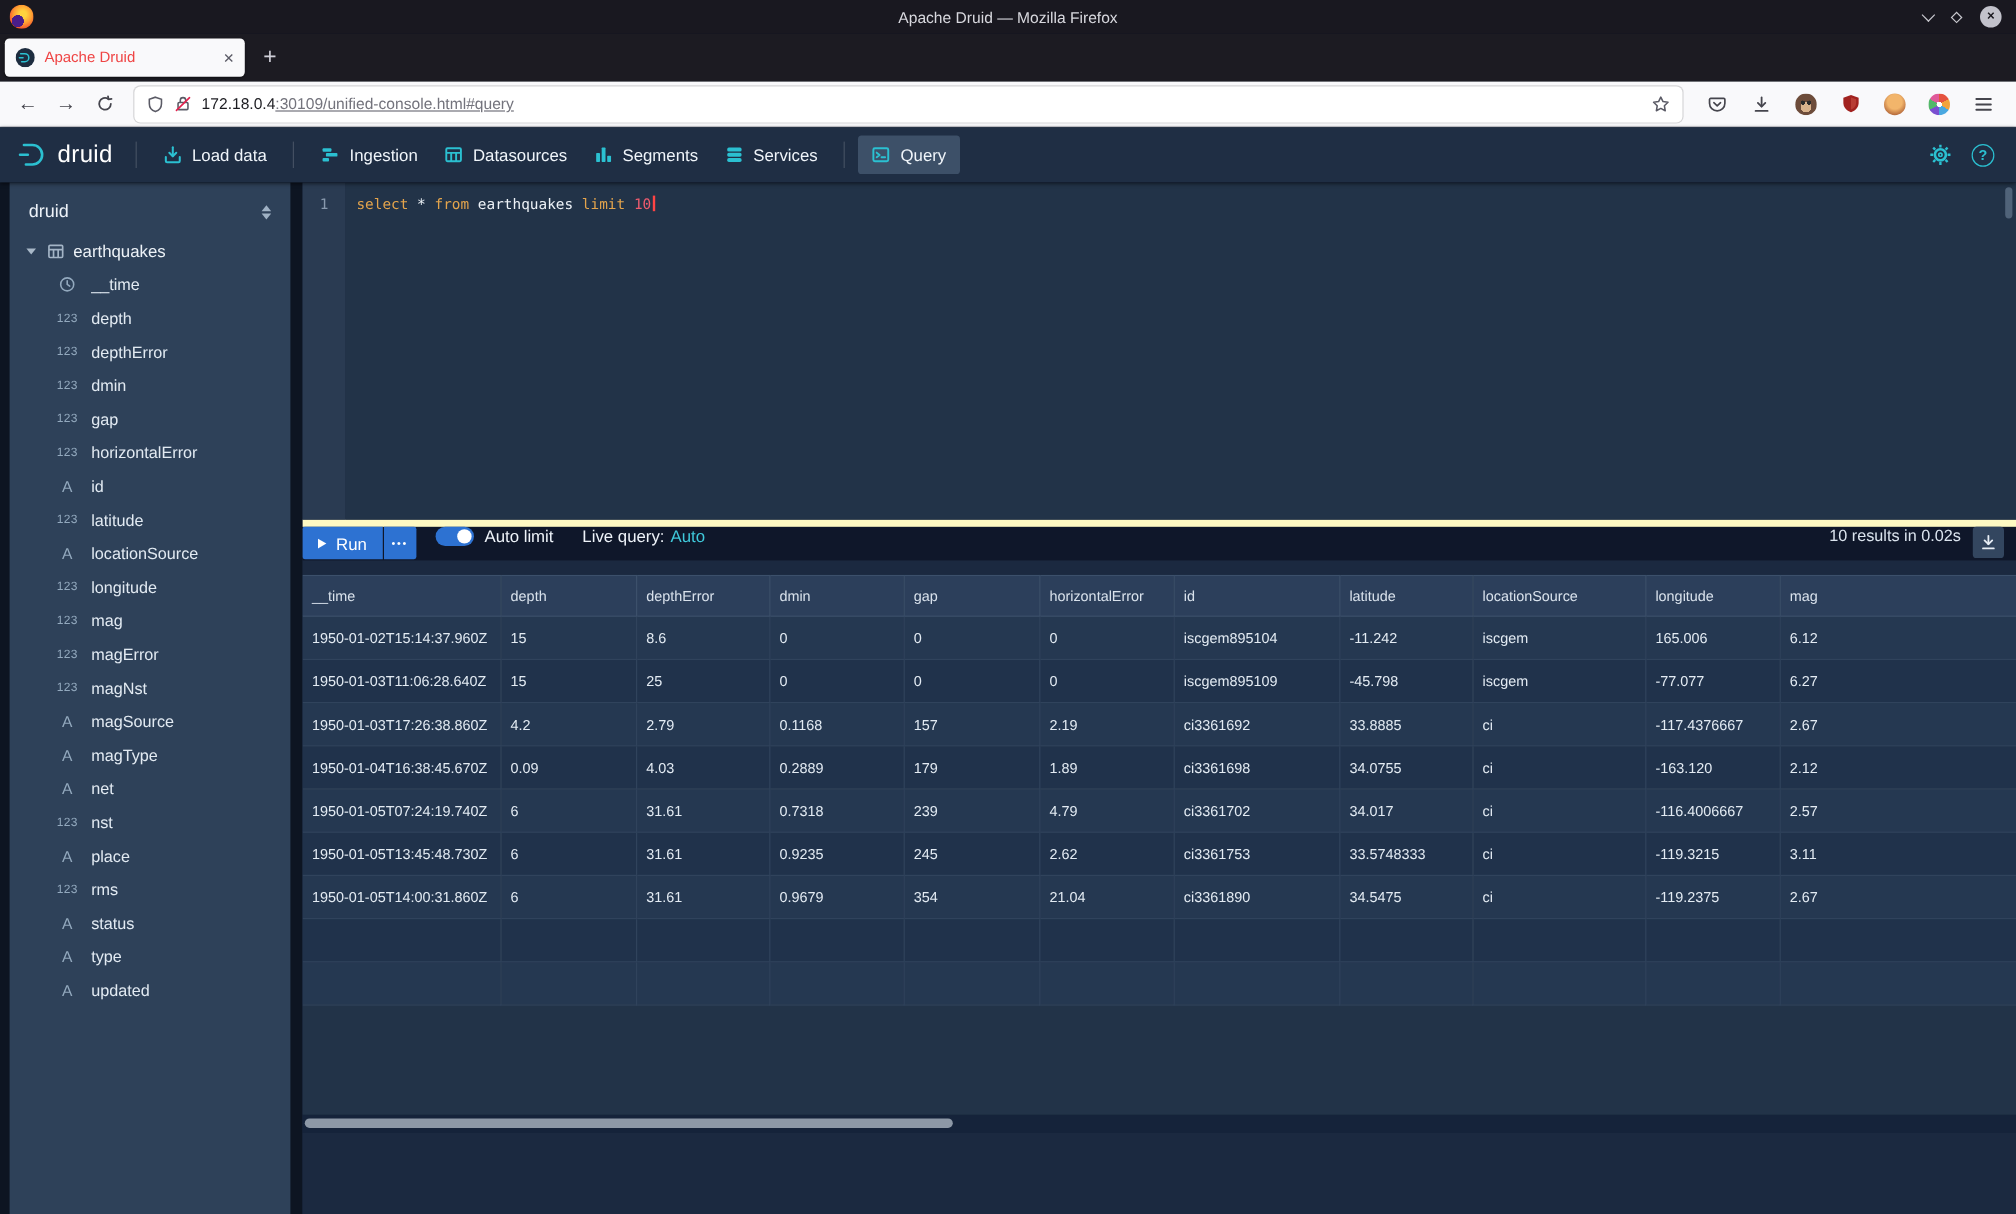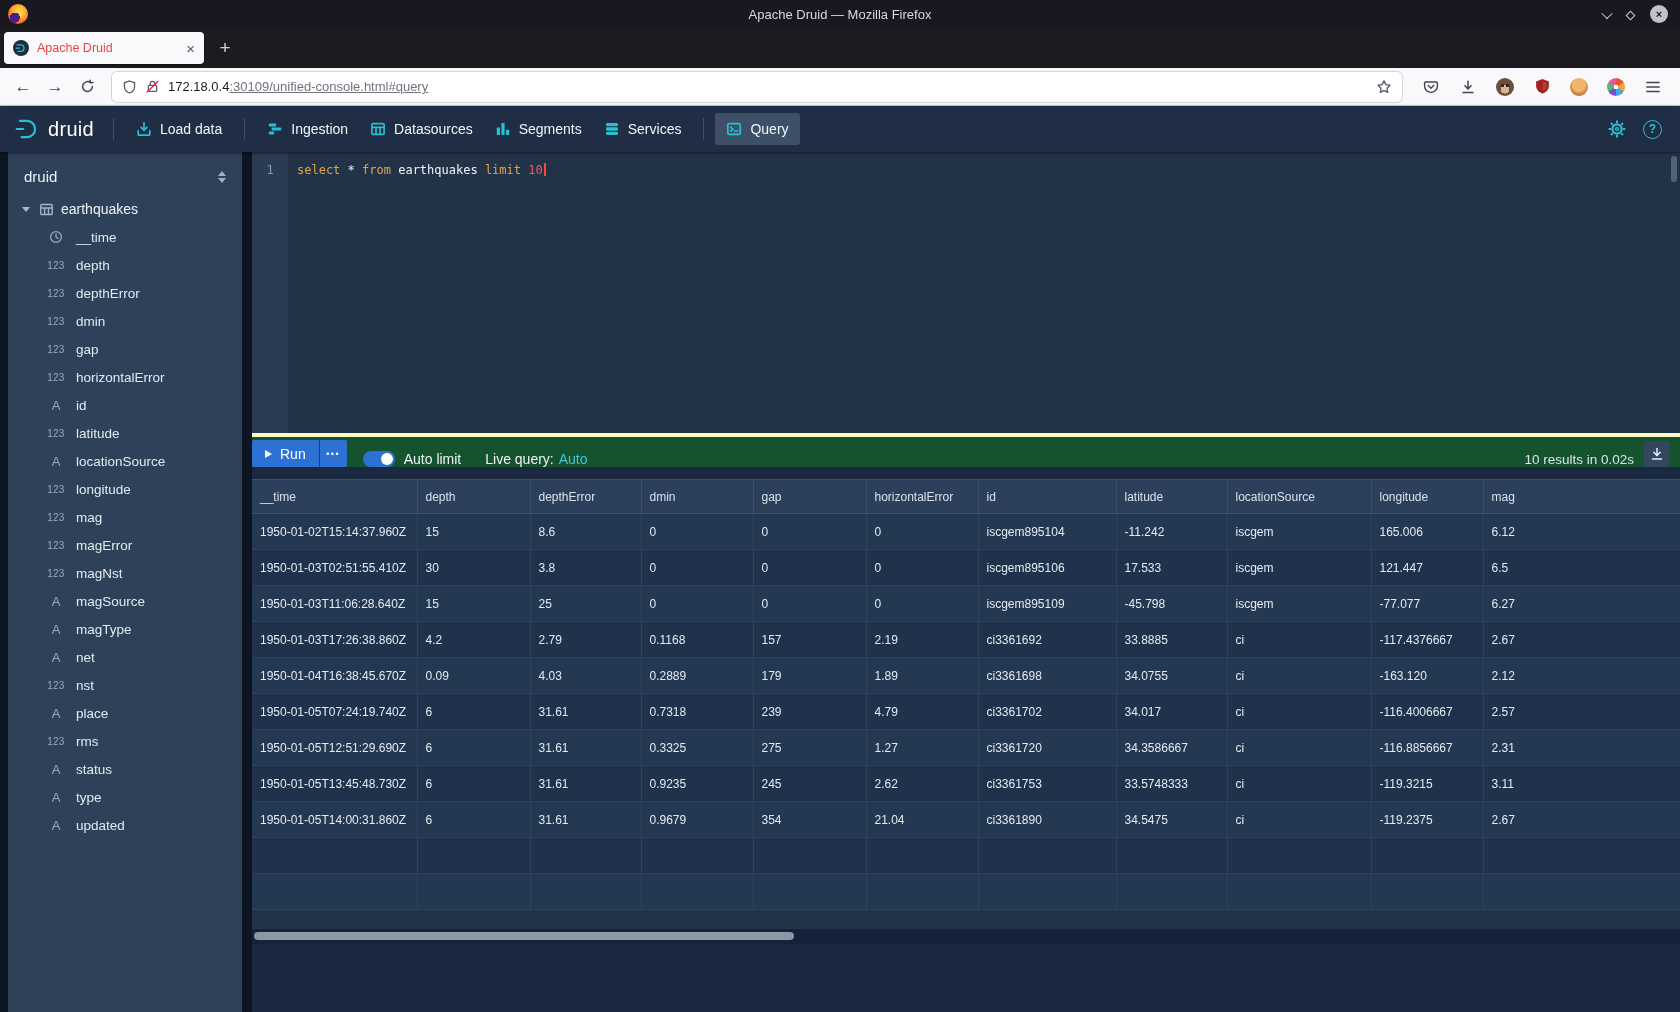--- a/index.html
+++ b/index.html
@@ -84,21 +84,21 @@
   .editor { height:281px; display:flex; position:relative; }
   .gutter { width:36px; background:#2a3b52; color:#8899ad; font:12px "DejaVu Sans Mono",monospace; text-align:center; padding-top:10px; line-height:17px; }
   .code-area { flex:1; background:#223348; padding:10px 0 0 9px; font:12px "DejaVu Sans Mono",monospace; line-height:17px; white-space:pre; color:#edf2f7; }
   .tok-keyword { color:#e3a44c; }
   .tok-number { color:#ee5b6e; }
   .tok-plain { color:#edf2f7; }
   .caret { display:inline-block; width:2px; height:13px; background:#ff4444; margin-left:1px; vertical-align:-2px; }
   .editor-scrollbar { position:absolute; right:3px; top:4px; width:6px; height:26px; background:#5c6f86; border-radius:3px; opacity:.8; }
 
   
-  .runbar { height:34px; background:#14532d; border-top:4px solid #fef9c3; display:flex; align-items:flex-end; padding-right:10px; }
+  .runbar { height:34px; background:#0f172a; border-top:6px solid #fef9c3; display:flex; align-items:flex-start; padding-right:10px; }
   .btn-run { height:27px; background:#2d72d2; color:#fff; display:flex; align-items:center; gap:8px; padding:0 13px; border-radius:2px 0 0 2px; font-size:14px; }
   .play-icon { width:0; height:0; border-top:4.5px solid transparent; border-bottom:4.5px solid transparent; border-left:7px solid #fff; }
   .btn-more { height:27px; width:27px; background:#2d72d2; color:#fff; border-radius:0 2px 2px 0; margin-left:1px; display:flex; align-items:center; justify-content:center; font-size:9px; letter-spacing:1.5px; }
   .switch { width:32px; height:16px; border-radius:8px; background:#2d72d2; position:relative; margin-left:16px; flex-shrink:0; }
   .switch-knob { position:absolute; right:2px; top:2px; width:12px; height:12px; border-radius:50%; background:#fff; }
   .switch-label { margin-left:9px; color:#eef3f9; font-size:14px; }
   .live-query { margin-left:24px; font-size:14px; color:#eef3f9; }
   .live-query-value { color:#3fc8da; margin-left:5px; }
   .run-spacer { flex:1; }
   .result-summary { color:#dbe4ee; font-size:13.5px; margin-right:10px;margin-left:28px; }
@@ -489,33 +489,20 @@
               <td data-interactable="true">0</td>
               <td data-interactable="true">0</td>
               <td data-interactable="true">0</td>
               <td data-interactable="true">iscgem895104</td>
               <td data-interactable="true">-11.242</td>
               <td data-interactable="true">iscgem</td>
               <td data-interactable="true">165.006</td>
               <td data-interactable="true">6.12</td>
             </tr>
             <tr data-interactable="false">
-              <td data-interactable="true">1950-01-03T02:51:55.410Z</td>
-              <td data-interactable="true">30</td>
-              <td data-interactable="true">3.8</td>
-              <td data-interactable="true">0</td>
-              <td data-interactable="true">0</td>
-              <td data-interactable="true">0</td>
-              <td data-interactable="true">iscgem895106</td>
-              <td data-interactable="true">17.533</td>
-              <td data-interactable="true">iscgem</td>
-              <td data-interactable="true">121.447</td>
-              <td data-interactable="true">6.5</td>
-            </tr>
-            <tr data-interactable="false">
               <td data-interactable="true">1950-01-03T11:06:28.640Z</td>
               <td data-interactable="true">15</td>
               <td data-interactable="true">25</td>
               <td data-interactable="true">0</td>
               <td data-interactable="true">0</td>
               <td data-interactable="true">0</td>
               <td data-interactable="true">iscgem895109</td>
               <td data-interactable="true">-45.798</td>
               <td data-interactable="true">iscgem</td>
               <td data-interactable="true">-77.077</td>
@@ -554,33 +541,20 @@
               <td data-interactable="true">0.7318</td>
               <td data-interactable="true">239</td>
               <td data-interactable="true">4.79</td>
               <td data-interactable="true">ci3361702</td>
               <td data-interactable="true">34.017</td>
               <td data-interactable="true">ci</td>
               <td data-interactable="true">-116.4006667</td>
               <td data-interactable="true">2.57</td>
             </tr>
             <tr data-interactable="false">
-              <td data-interactable="true">1950-01-05T12:51:29.690Z</td>
-              <td data-interactable="true">6</td>
-              <td data-interactable="true">31.61</td>
-              <td data-interactable="true">0.3325</td>
-              <td data-interactable="true">275</td>
-              <td data-interactable="true">1.27</td>
-              <td data-interactable="true">ci3361720</td>
-              <td data-interactable="true">34.3586667</td>
-              <td data-interactable="true">ci</td>
-              <td data-interactable="true">-116.8856667</td>
-              <td data-interactable="true">2.31</td>
-            </tr>
-            <tr data-interactable="false">
               <td data-interactable="true">1950-01-05T13:45:48.730Z</td>
               <td data-interactable="true">6</td>
               <td data-interactable="true">31.61</td>
               <td data-interactable="true">0.9235</td>
               <td data-interactable="true">245</td>
               <td data-interactable="true">2.62</td>
               <td data-interactable="true">ci3361753</td>
               <td data-interactable="true">33.5748333</td>
               <td data-interactable="true">ci</td>
               <td data-interactable="true">-119.3215</td>

